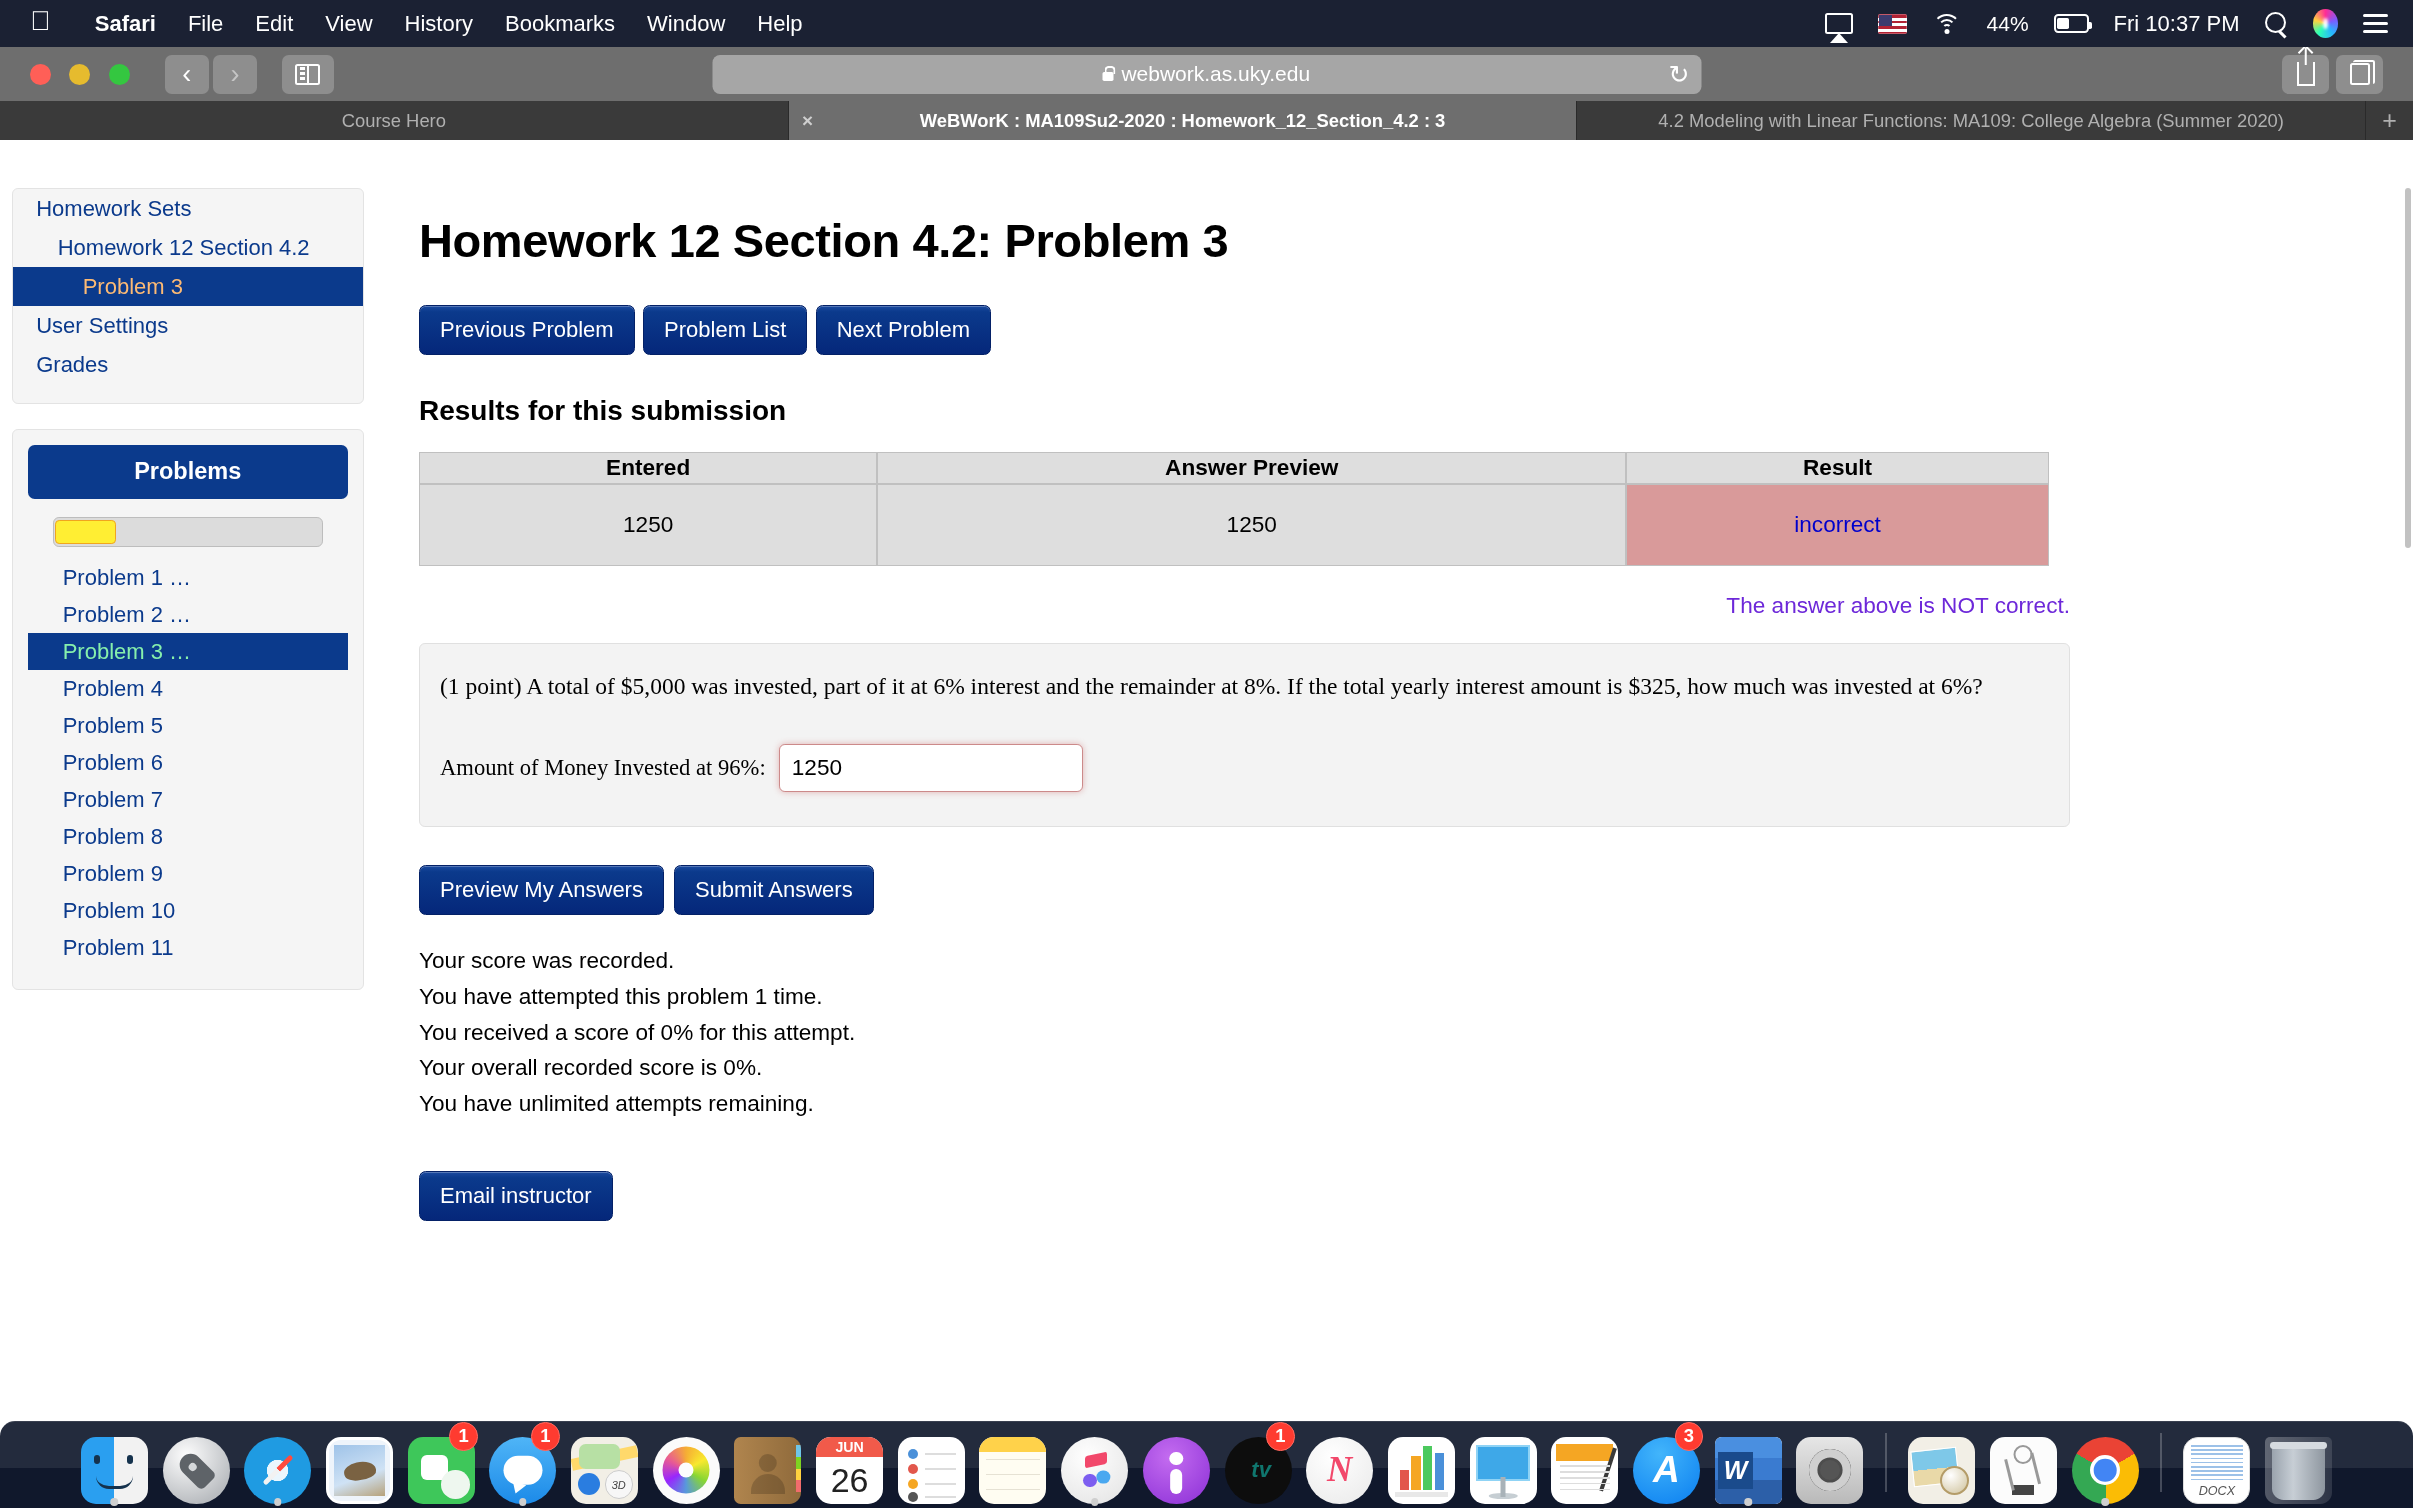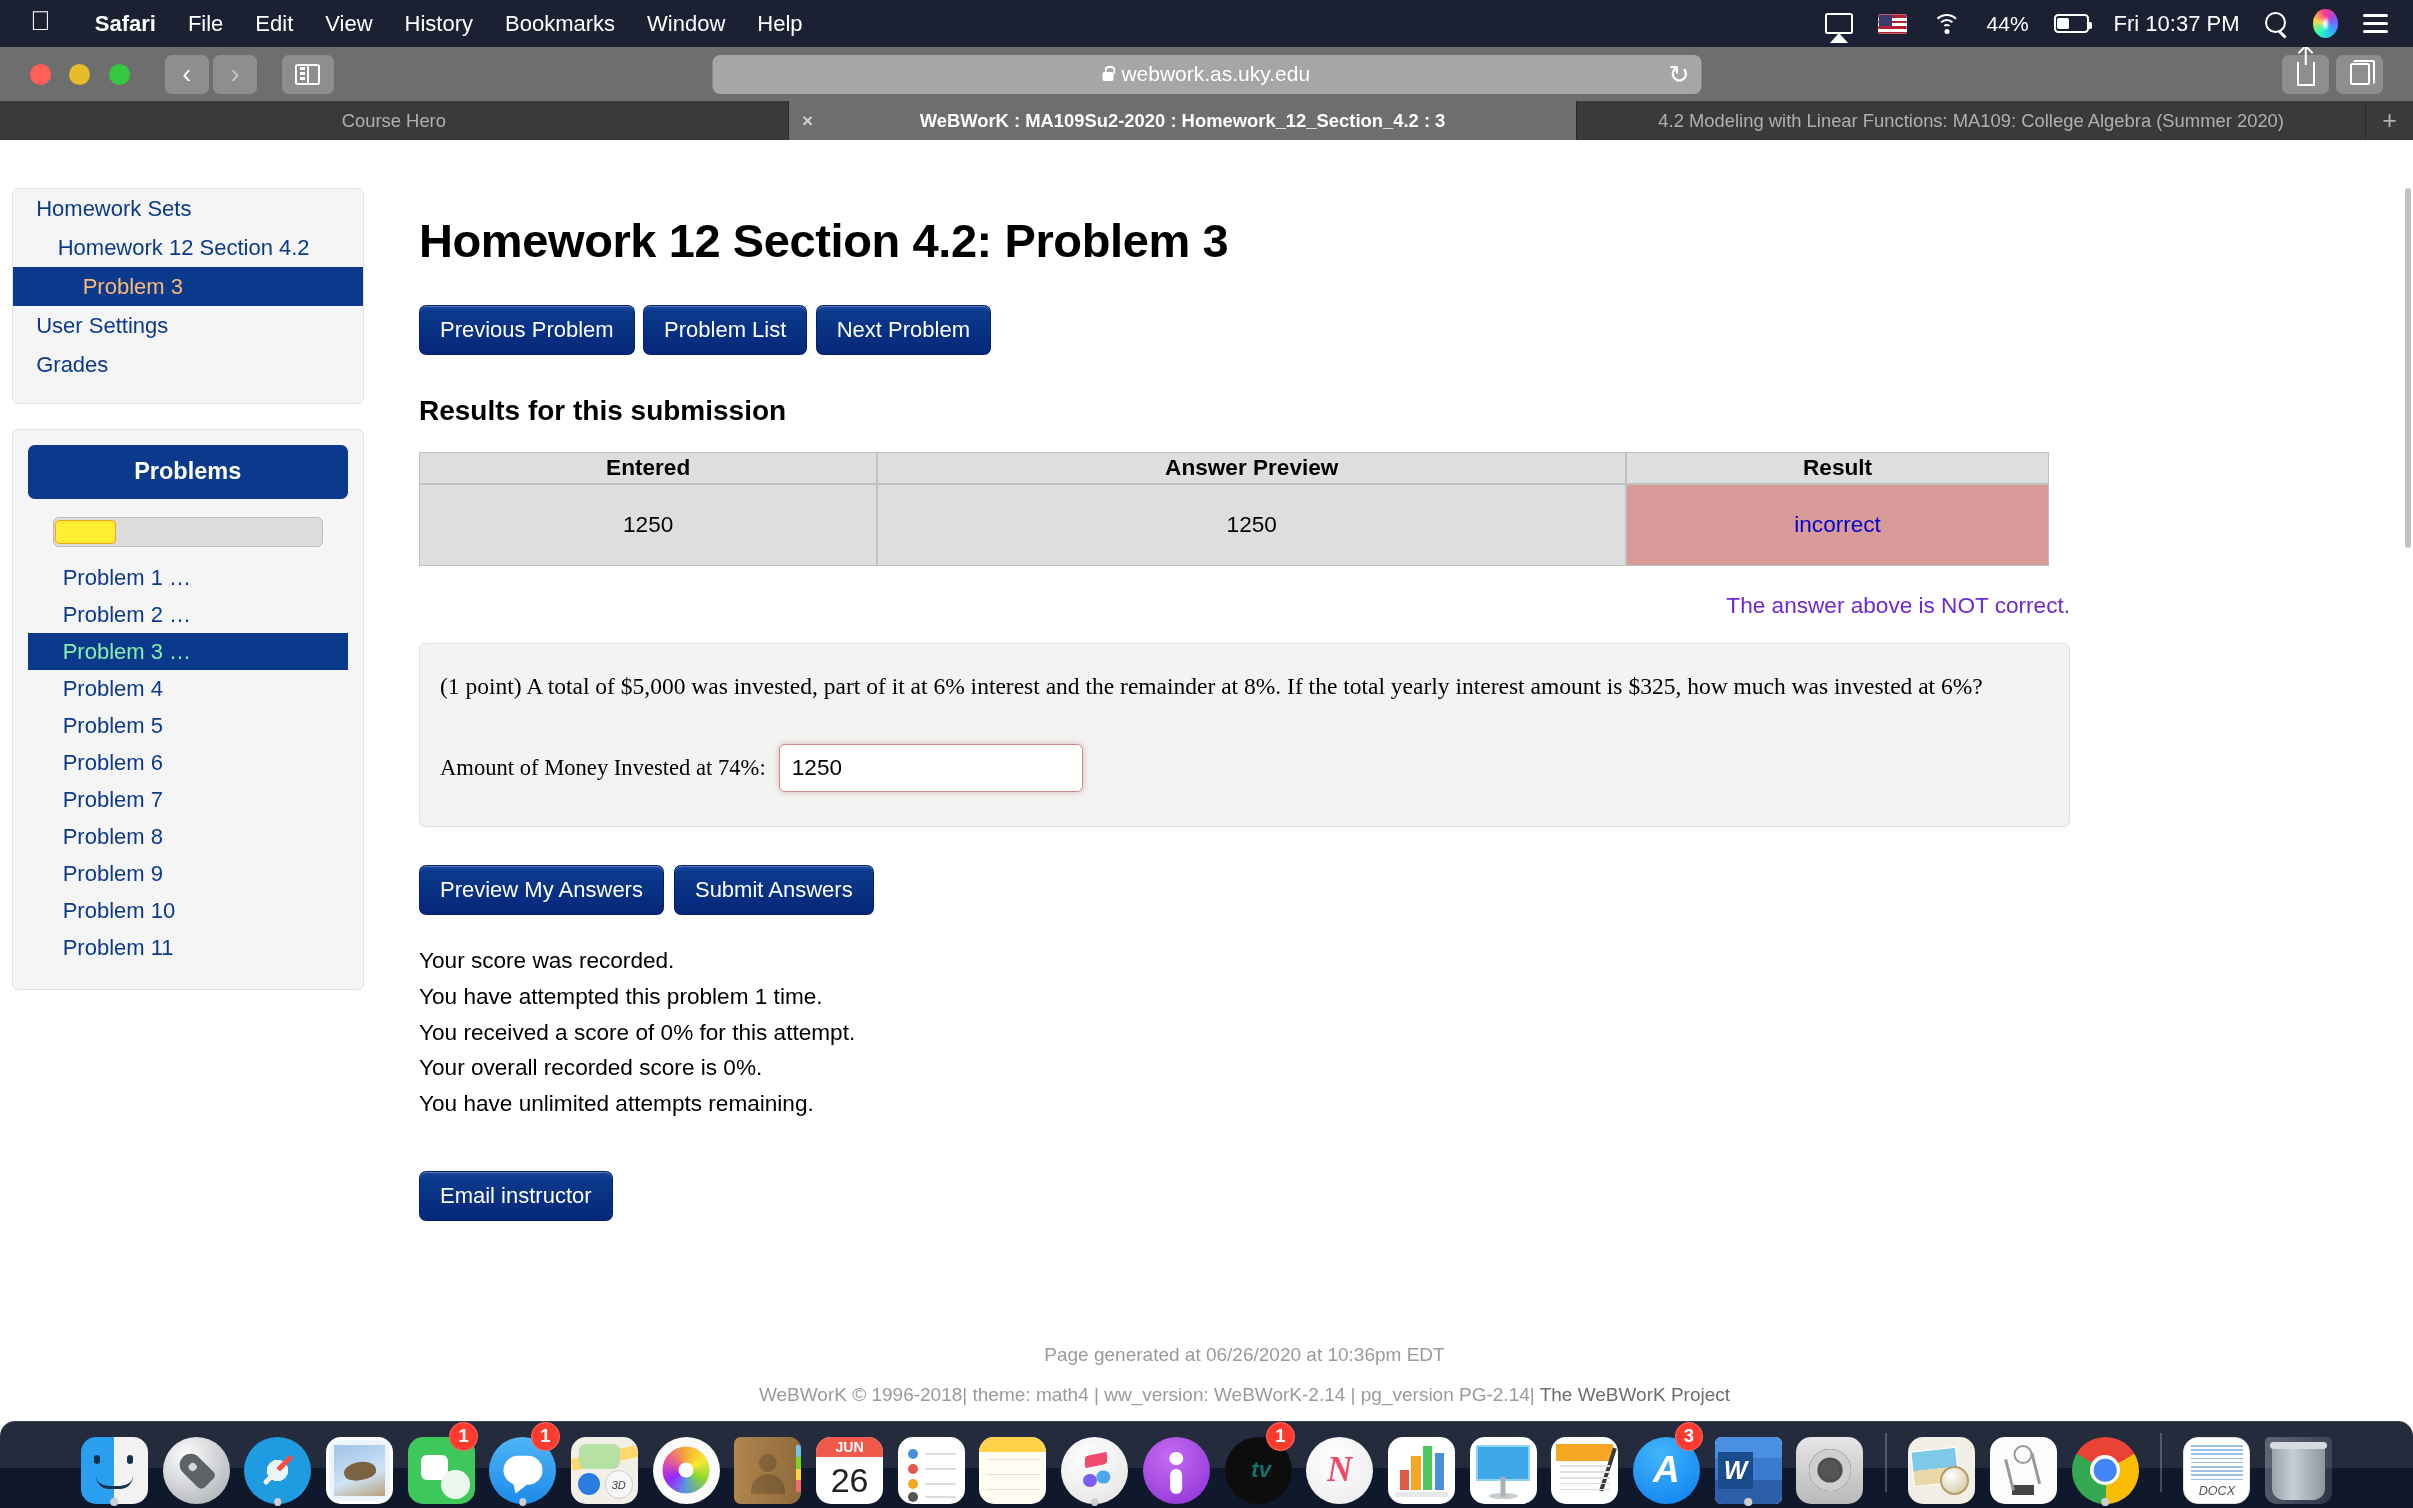--- a/index.html
+++ b/index.html
@@ -550,21 +550,21 @@
           <td class="res">incorrect</td>
         </tr>
       </tbody>
         </table>
 
       <div class="notcorrect">The answer above is NOT correct.</div>
 
       <div class="probbox">
         <div class="statement">(1 point) A total of $5,000 was invested, part of it at 6% interest and the remainder at 8%. If the total yearly interest amount is $325, how much was invested at 6%?</div>
         <div class="answerrow">
-          <span class="answerlabel">Amount of Money Invested at 74%:</span>
+          <span class="answerlabel">Amount of Money Invested at 96%:</span>
           <input class="answerinput" type="text" value="1250" style="">
         </div>
       </div>
 
       <div class="btnrow2">
         <button class="wwbtn">Preview My Answers</button>
         <button class="wwbtn">Submit Answers</button>
       </div>
 
       <div class="scores">
@@ -573,26 +573,20 @@
         <p>You received a score of 0% for this attempt.</p>
         <p>Your overall recorded score is 0%.</p>
         <p>You have unlimited attempts remaining.</p>
       </div>
 
       <div class="emailrow">
         <button class="wwbtn">Email instructor</button>
       </div>
     </div>
 
-    <div class="footer">
-      <div class="gen">Page generated at 06/26/2020 at 10:36pm EDT</div>
-      <div class="ver">
-        <span>WeBWorK © 1996-2018| theme: math4 | ww_version: WeBWorK-2.14 | pg_version PG-2.14| </span><b>The WeBWorK Project</b>
-      </div>
-    </div>
 
   </div>
 </div>
 
 <div class="dock">
 
   <div class="dock-app">
     <div class="dock-ico i-finder">
         <i></i>
       </div>

